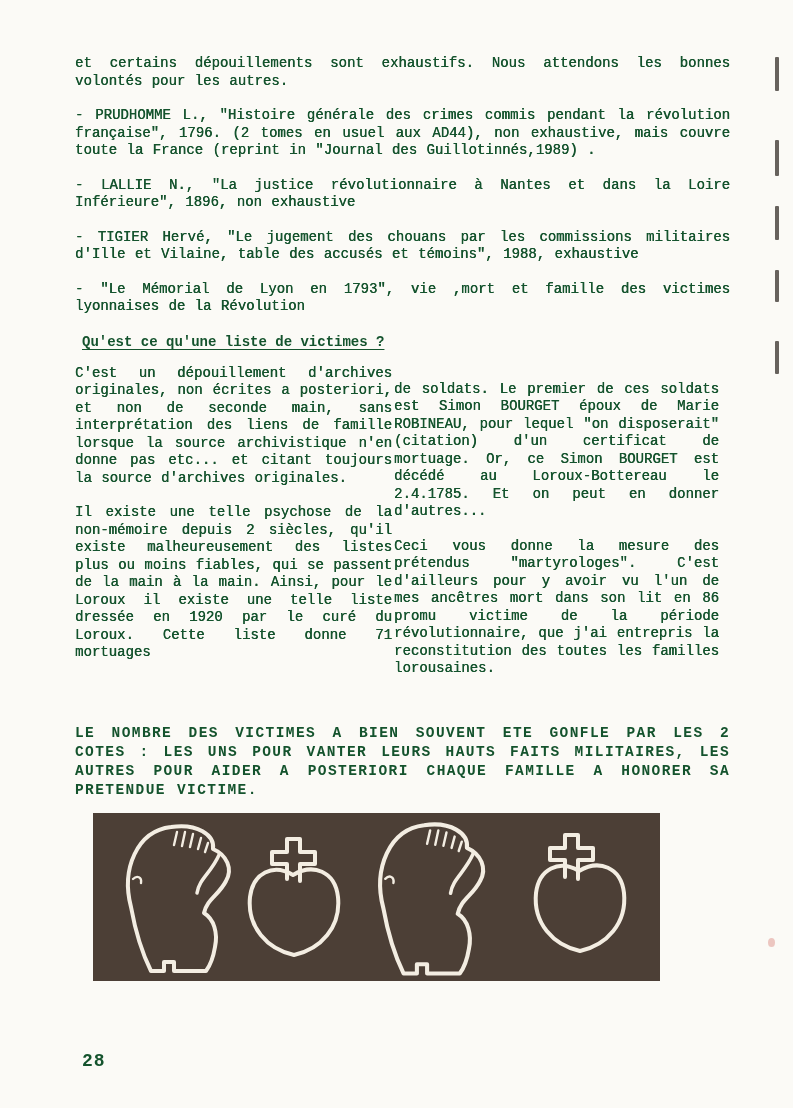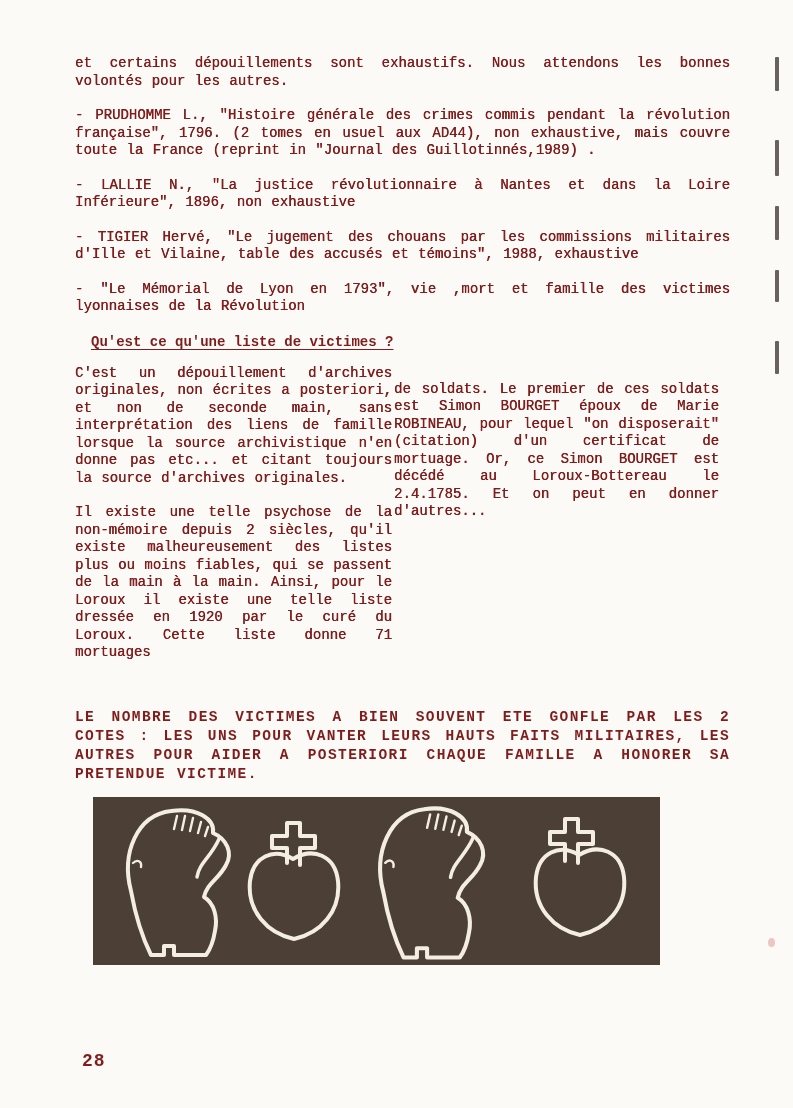--- a/index.html
+++ b/index.html
@@ -3,34 +3,34 @@
 <meta charset="utf-8">
 <style>
   html,body { margin:0; padding:0; background:#e8e6e1; }
   .page {
     position:relative;
     width:793px; height:1108px;
     margin:0 auto;
     background:#fbfaf6;
     overflow:hidden;
     font-family:"Liberation Mono","DejaVu Sans Mono",monospace;
-    color:#7f1d1d;
+    color:#14532d;
   }
   .content {
     position:absolute; left:75px; top:55px; width:655px;
   }
   .content p {
     margin:0 0 17px 0;
     font-size:14px; line-height:17.5px;
     text-align:justify;
     text-shadow:0.35px 0 0 currentColor;
     word-spacing:1px;
   }
   .section-heading {
-    margin:0 0 14px 16px;
+    margin:0 0 14px 7px;
     font-size:14px; line-height:18px;
     font-weight:bold;
     text-decoration:underline;
     text-underline-offset:3px;
   }
   .columns { display:flex; gap:2px; margin-bottom:29px; }
   .col-left  { width:317px; }
   .col-right { width:325px;margin-top:16px; }
   .emphasis {
     margin:0 0 13px 0 !important;
@@ -74,20 +74,21 @@
 
     <h2 class="section-heading">Qu'est ce qu'une liste de victimes ?</h2>
 
     <div class="columns">
       <div class="col-left">
         <p>C'est un dépouillement d'archives originales, non écrites a posteriori, et non de seconde main, sans interprétation des liens de famille lorsque la source archivistique n'en donne pas etc... et citant toujours la source d'archives originales.</p>
         <p>Il existe une telle psychose de la non-mémoire depuis 2 siècles, qu'il existe malheureusement des listes plus ou moins fiables, qui se passent de la main à la main. Ainsi, pour le Loroux il existe une telle liste dressée en 1920 par le curé du Loroux. Cette liste donne 71 mortuages</p>
       </div>
       <div class="col-right">
         <p>de soldats. Le premier de ces soldats est Simon BOURGET époux de Marie ROBINEAU, pour lequel "on disposerait" (citation) d'un certificat de mortuage. Or, ce Simon BOURGET est décédé au Loroux-Bottereau le 2.4.1785. Et on peut en donner d'autres...</p>
+        <p>Ceci vous donne la mesure des prétendus "martyrologes". C'est d'ailleurs pour y avoir vu l'un de mes ancêtres mort dans son lit en 86 promu victime de la période révolutionnaire, que j'ai entrepris la reconstitution des toutes les familles lorousaines.</p>
       </div>
     </div>
 
     <p class="emphasis">LE NOMBRE DES VICTIMES A BIEN SOUVENT ETE GONFLE PAR LES 2 COTES : LES UNS POUR VANTER LEURS HAUTS FAITS MILITAIRES, LES AUTRES POUR AIDER A POSTERIORI CHAQUE FAMILLE A HONORER SA PRETENDUE VICTIME.</p>
 
     <svg class="illustration-band" viewBox="0 0 567 168" xmlns="http://www.w3.org/2000/svg">
       <rect x="0" y="0" width="567" height="168" fill="#4c3f36"></rect>
       <g fill="none" stroke="#f3ede2" stroke-width="4" stroke-linecap="round" stroke-linejoin="round">
 
         <g transform="translate(26,6)">

